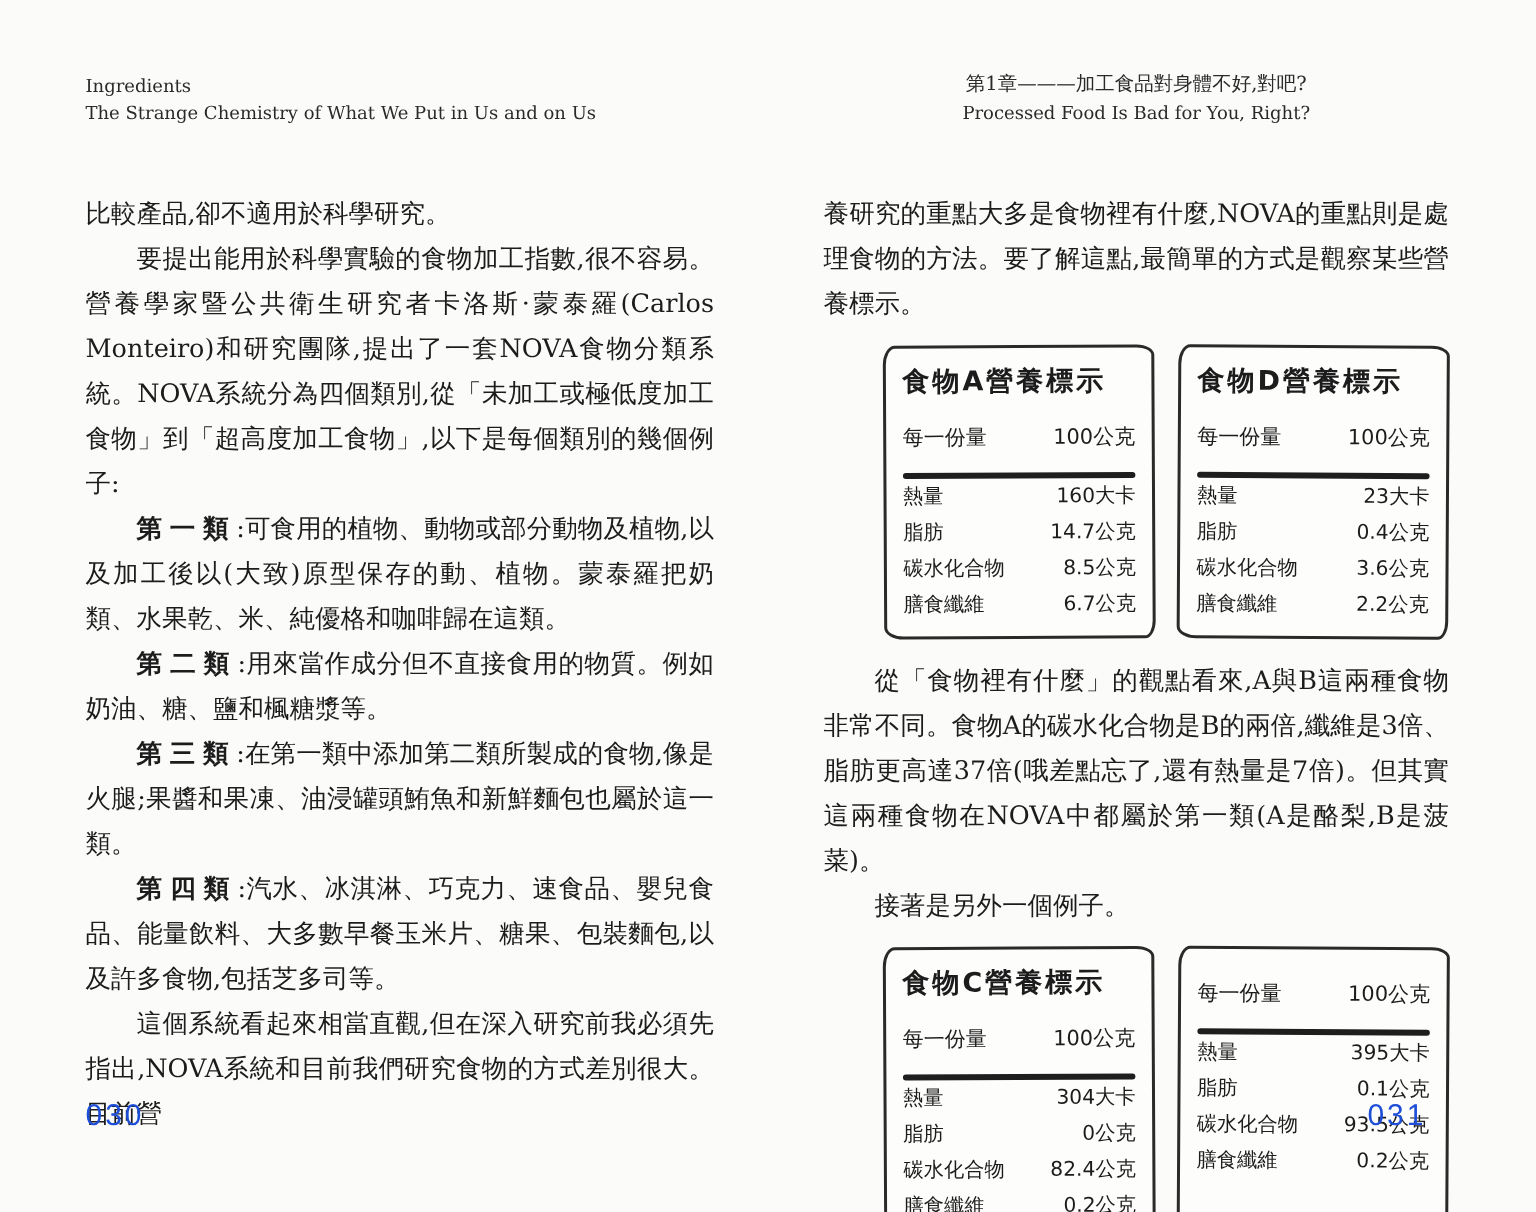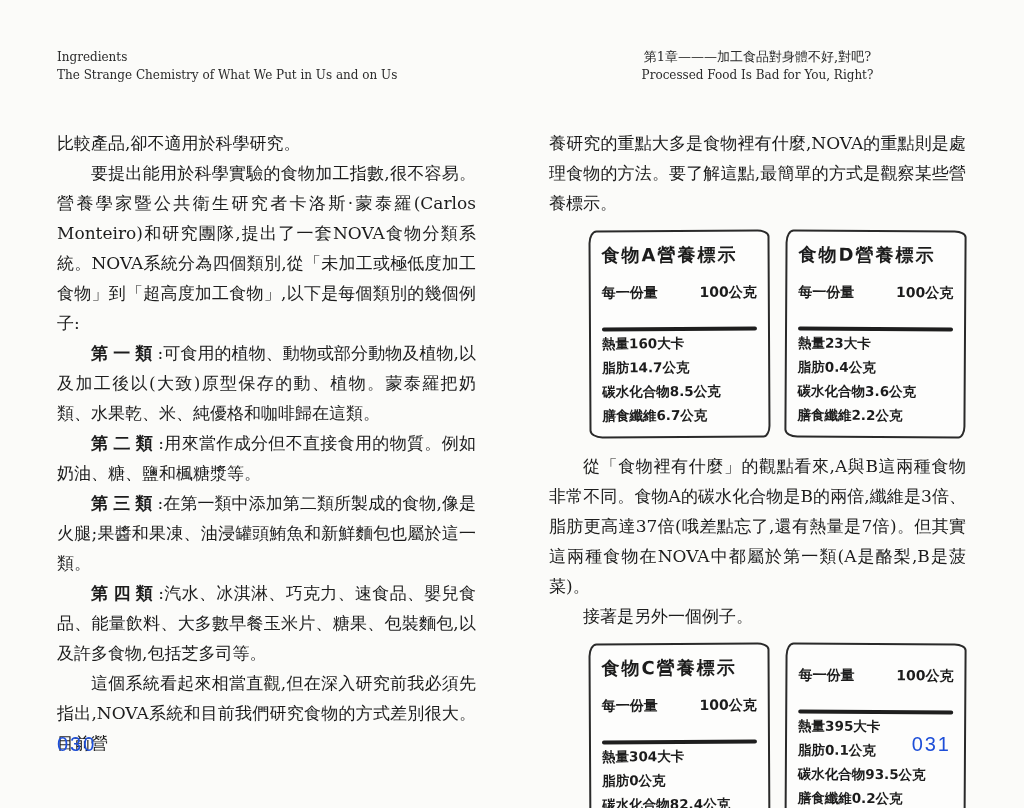--- a/index.html
+++ b/index.html
@@ -31,23 +31,23 @@
   .nlabel {
     flex: 1;
     background: #fdfdfc;
     border: 2px solid #2a2a2a;
     border-radius: 8px 12px 7px 13px / 13px 7px 12px 8px;
     padding: 8px 11px 9px;
     transform: rotate(-0.3deg);
   }
   .nlabel + .nlabel { transform: rotate(0.35deg); }
   .nl-title { font-size: 18px; font-weight: 700; letter-spacing: 2px; white-space: nowrap; }
-  .nl-serving { display: flex; justify-content: space-between; font-size: 14px; font-weight: 700; padding: 7px 0 20px; }
+  .nl-serving { display: flex; justify-content: space-between; font-size: 14px; font-weight: 400; padding: 7px 0 8px; }
   .nl-bar { height: 3.5px; background: #1e1e1e; border-radius: 2px; }
-  .nl-row { display: flex; justify-content: flex-start; font-size: 13.5px; font-weight: 700; line-height: 24px; }
+  .nl-row { display: flex; justify-content: space-between; font-size: 13.5px; font-weight: 400; line-height: 24px; }
   .nl-row:first-of-type { margin-top: 4px; }
 
   .folio {
     position: absolute; bottom: 52px;
     font-family: Liberation Sans, sans-serif;
     font-size: 20px; letter-spacing: 2px; color: #1d4ed8;
   }
   .folio.f-left { left: 57px; }
   .folio.f-right { right: 73px; }
 </style>

